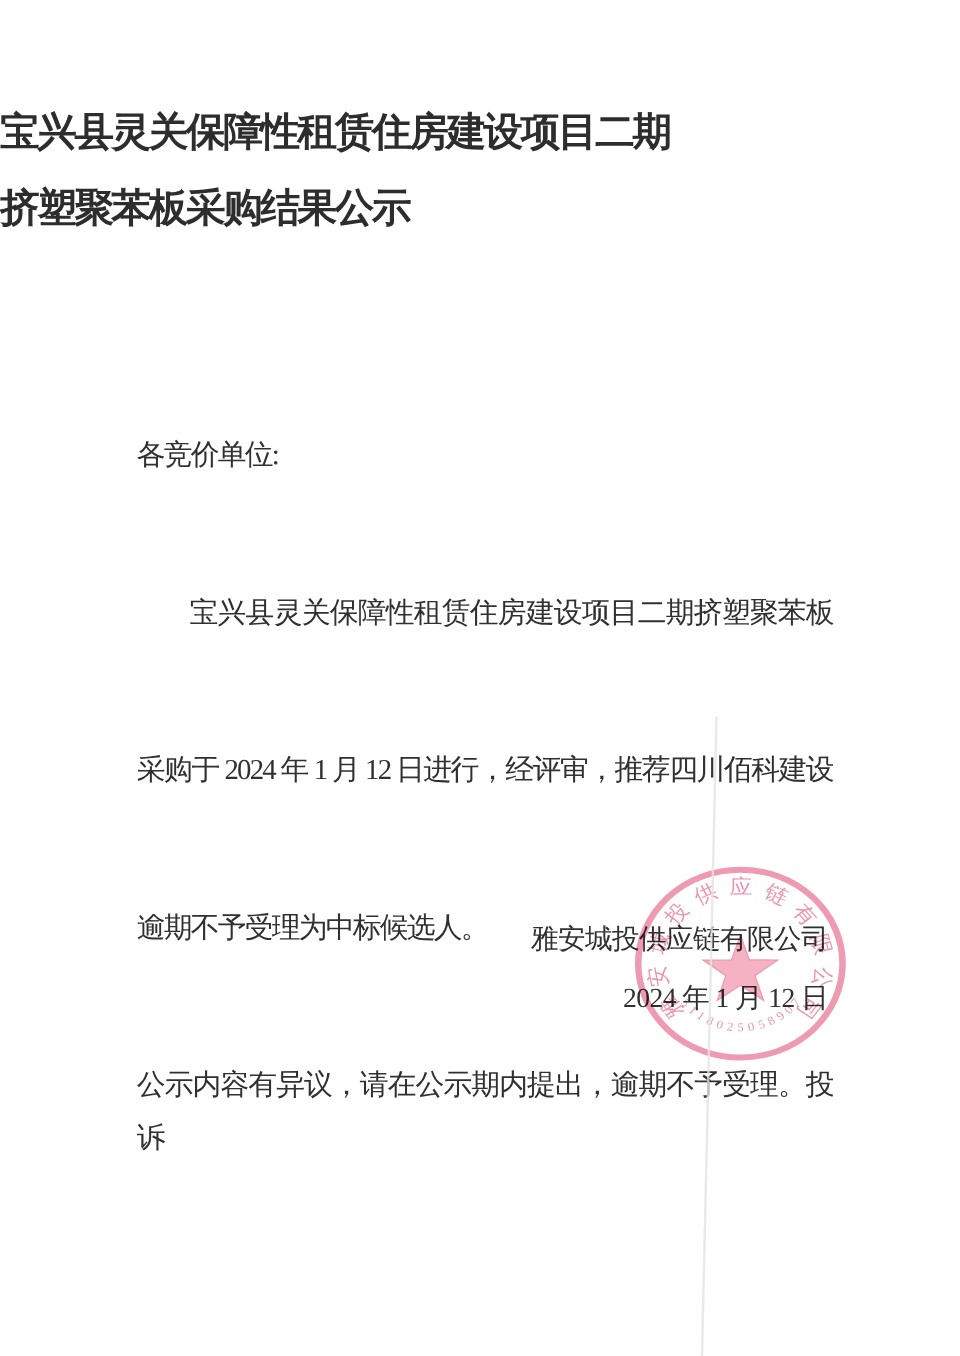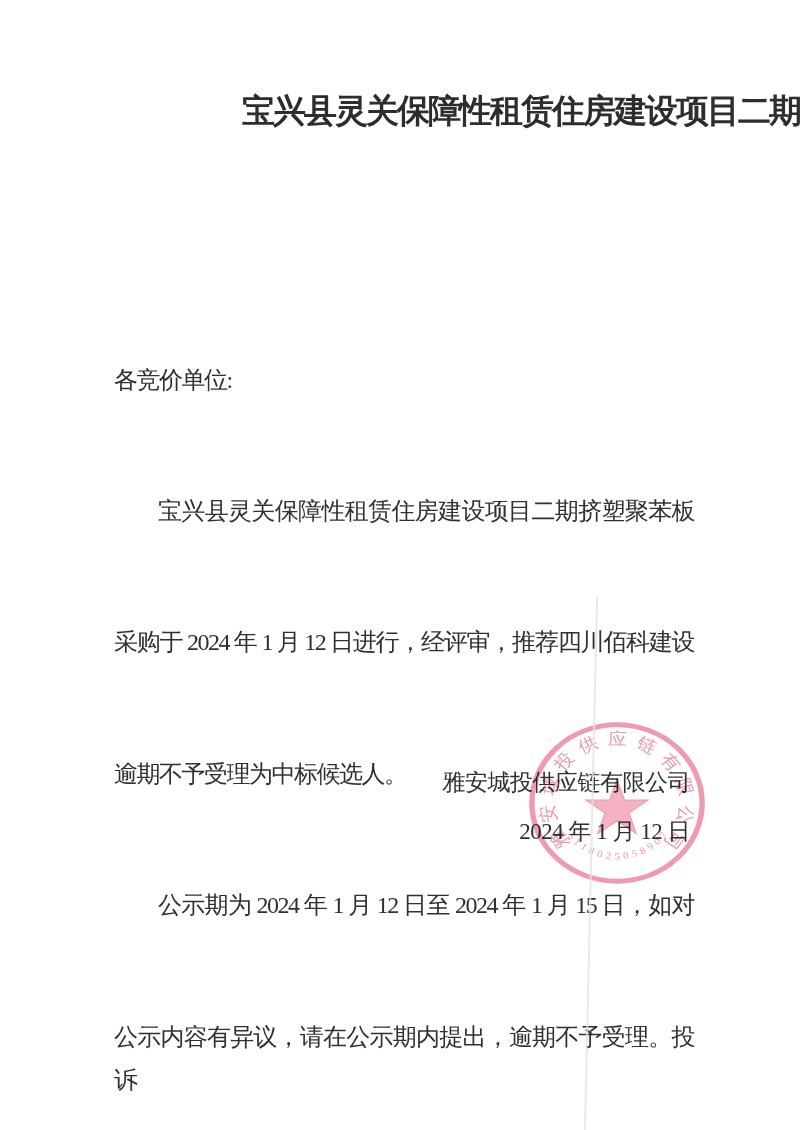--- a/index.html
+++ b/index.html
@@ -7,21 +7,21 @@
     position:relative;
     width:800px; height:1130px;
     background:#ffffff;
     overflow:hidden;
     font-family:"Liberation Serif","DejaVu Serif",serif;
     color:#2f2f2f;
   }
   .doc-title {
     position:absolute;
     left:0; top:80px; width:800px;
-    text-align:right;
+    text-align:left;
     font-size:33px; font-weight:bold;
     letter-spacing:-2px;
     line-height:63px;
     color:#2d2d2d;
   }
   .doc-body {
     position:absolute;
     left:114px; top:271px; width:580px;
     font-size:24px;
     letter-spacing:-1.5px;
@@ -61,28 +61,28 @@
     z-index:4;
   }
 </style>
 </head>
 <body>
 
 <div class="page">
 
   <div class="doc-title">
     <div>宝兴县灵关保障性租赁住房建设项目二期</div>
+    <div>挤塑聚苯板采购结果公示</div>
   </div>
 
   <div class="doc-body">
     <div>各竞价单位:</div>
     <div class="jl ind">宝兴县灵关保障性租赁住房建设项目二期挤塑聚苯板</div>
     <div class="jl"><span>采购于 2024 年 1 月 12 日进行，经评审，推荐</span><span class="bold">四川佰科建设</span></div>
     <div><span class="bold">逾期不予受理</span><span>为中标候选人。</span></div>
-    <div class="jl ind">公示期为 2024 年 1 月 12 日至 2024 年 1 月 15 日，如对</div>
     <div class="jl">公示内容有异议，请在公示期内提出，逾期不予受理。投诉</div>
     
   </div>
 
   <div class="signature">
     <div>雅安城投供应链有限公司</div>
     <div>2024 年 1 月 12 日</div>
   </div>
 
   <svg class="stamp" viewBox="0 0 200 200" preserveAspectRatio="none">

